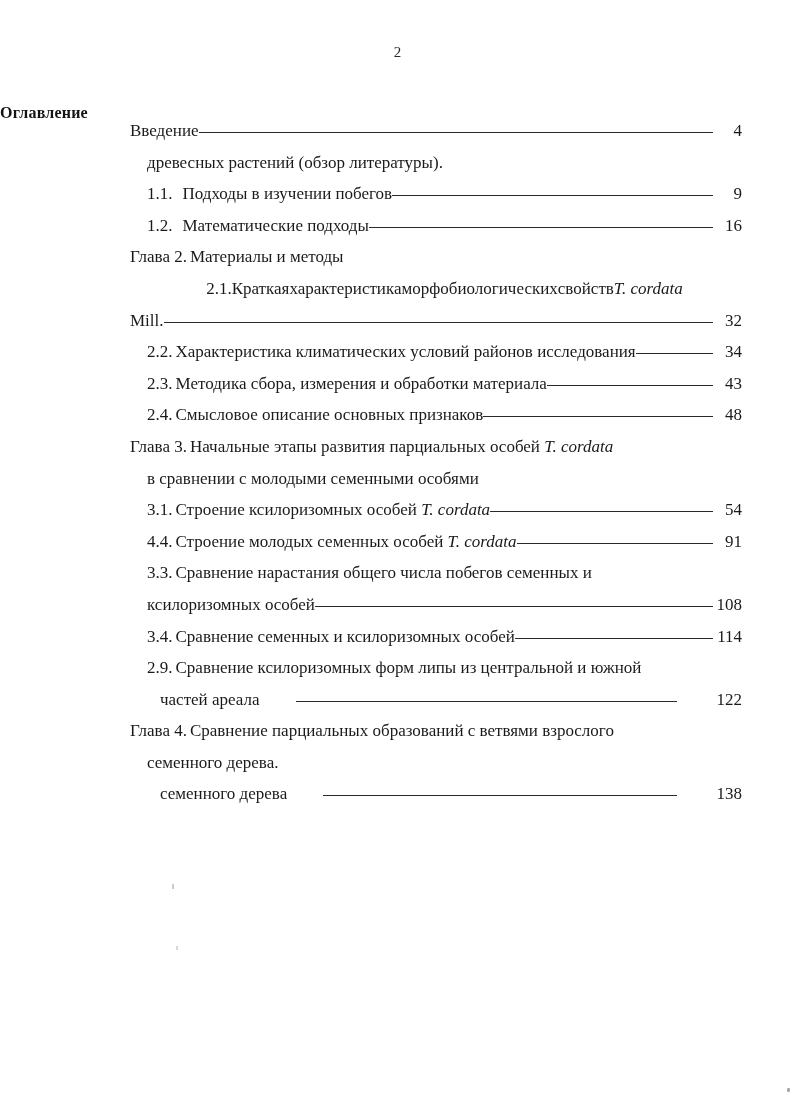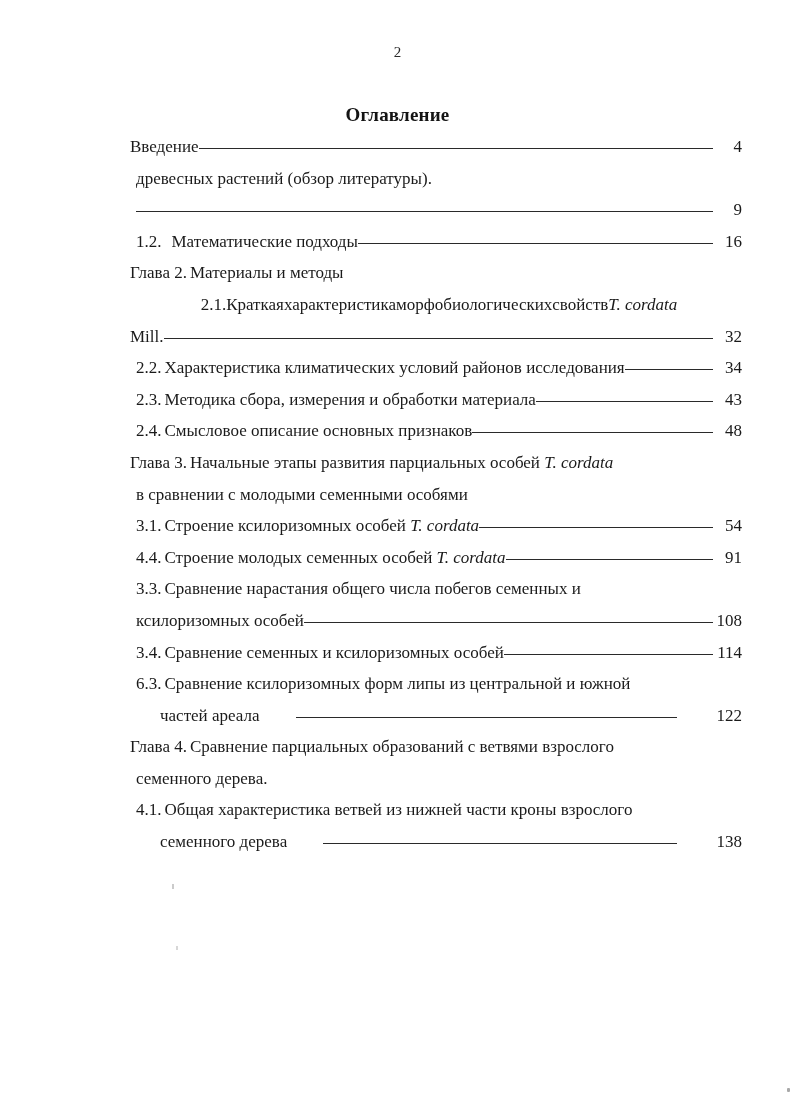--- a/index.html
+++ b/index.html
@@ -13,34 +13,34 @@
   }
   .page { position:absolute; inset:0; }
 
   .folio {
     position:absolute; top:44px; left:0; width:795px;
     text-align:center; font-size:15px; color:#2b2b2b;
   }
 
   .toc-title {
     position:absolute; top:104px; left:0; width:795px;
-    text-align:center; font-weight:bold; font-size:19px;
+    font-weight:bold; font-size:16px;
     letter-spacing:.2px; color:#141414;
   }
 
-  .toc { position:absolute; top:138px; left:130px; width:612px; }
+  .toc { position:absolute; top:122px; left:130px; width:612px; }
 
   .entry {
     display:flex; align-items:baseline;
     font-size:17px; line-height:1;
     height:31.6px;
     white-space:nowrap;
   }
   .entry.lvl1 { margin-left:0px; }
-  .entry.lvl2 { margin-left:6px; }
+  .entry.lvl2 { margin-left:17px; }
   .entry.lvl3 { margin-left:30px;gap:36px; }
 
   .label { flex:0 0 auto; }
   .label .num { margin-right:3px; }
   .label .gap-wide { display:inline-block; width:7px; }
   .ital { font-style:italic; }
 
   
   .leader {
     flex:1 1 auto;
@@ -93,20 +93,21 @@
         <span class="label"><span>Введение</span></span>
         <span class="leader"></span>
         <span class="pageno">4</span>
       </div>
       <div class="entry lvl2 noleader">
         <span class="label"><span>древесных растений (обзор литературы).</span></span>
         <span class="leader"></span>
         <span class="pageno"></span>
       </div>
       <div class="entry lvl2">
+        <span class="label"><span class="num">1.1.</span><span class="gap-wide"></span><span>Подходы в изучении побегов</span></span>
         <span class="leader"></span>
         <span class="pageno">9</span>
       </div>
       <div class="entry lvl2">
         <span class="label"><span class="num">1.2.</span><span class="gap-wide"></span><span>Математические подходы</span></span>
         <span class="leader"></span>
         <span class="pageno">16</span>
       </div>
       <div class="entry lvl1 noleader">
         <span class="label"><span class="num">Глава 2.</span><span>Материалы и методы</span></span>
@@ -172,41 +173,36 @@
         <span class="label"><span>ксилоризомных особей</span></span>
         <span class="leader"></span>
         <span class="pageno">108</span>
       </div>
       <div class="entry lvl2">
         <span class="label"><span class="num">3.4.</span><span>Сравнение семенных и ксилоризомных особей</span></span>
         <span class="leader"></span>
         <span class="pageno">114</span>
       </div>
       <div class="entry lvl2 noleader">
-        <span class="label"><span class="num">6.3.</span><span>Сравнение ксилоризомных форм липы из центральной и южной</span></span>
+        <span class="label"><span class="num">2.9.</span><span>Сравнение ксилоризомных форм липы из центральной и южной</span></span>
         <span class="leader"></span>
         <span class="pageno"></span>
       </div>
       <div class="entry lvl3">
         <span class="label"><span>частей ареала</span></span>
         <span class="leader"></span>
         <span class="pageno">122</span>
       </div>
       <div class="entry lvl1 noleader">
         <span class="label"><span class="num">Глава 4.</span><span>Сравнение парциальных образований с ветвями взрослого</span></span>
         <span class="leader"></span>
         <span class="pageno"></span>
       </div>
       <div class="entry lvl2 noleader">
         <span class="label"><span>семенного дерева.</span></span>
-        <span class="leader"></span>
-        <span class="pageno"></span>
-      </div>
-      <div class="entry lvl2 noleader">
-        <span class="label"><span class="num">4.1.</span><span>Общая характеристика ветвей из нижней части кроны взрослого</span></span>
         <span class="leader"></span>
         <span class="pageno"></span>
       </div>
       <div class="entry lvl3">
         <span class="label"><span>семенного дерева</span></span>
         <span class="leader"></span>
         <span class="pageno">138</span>
       </div>
     </div>
 

